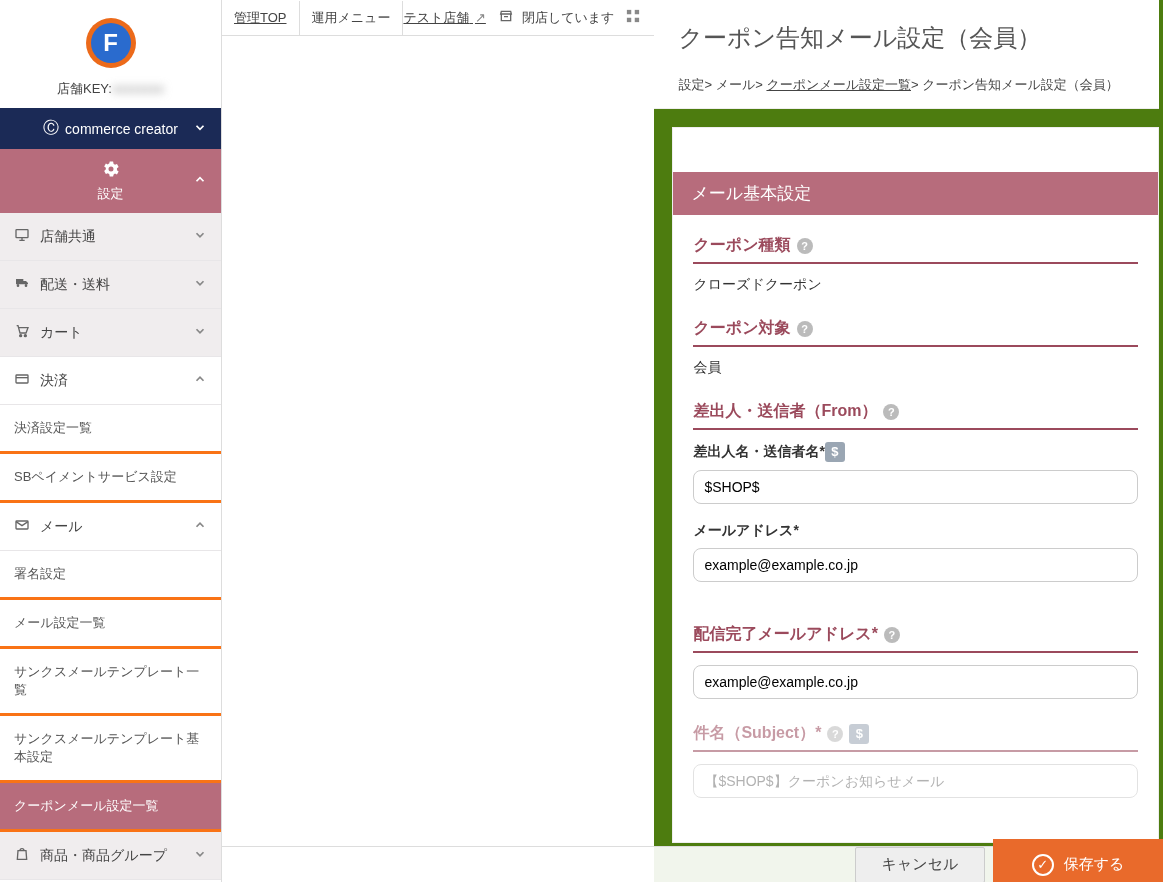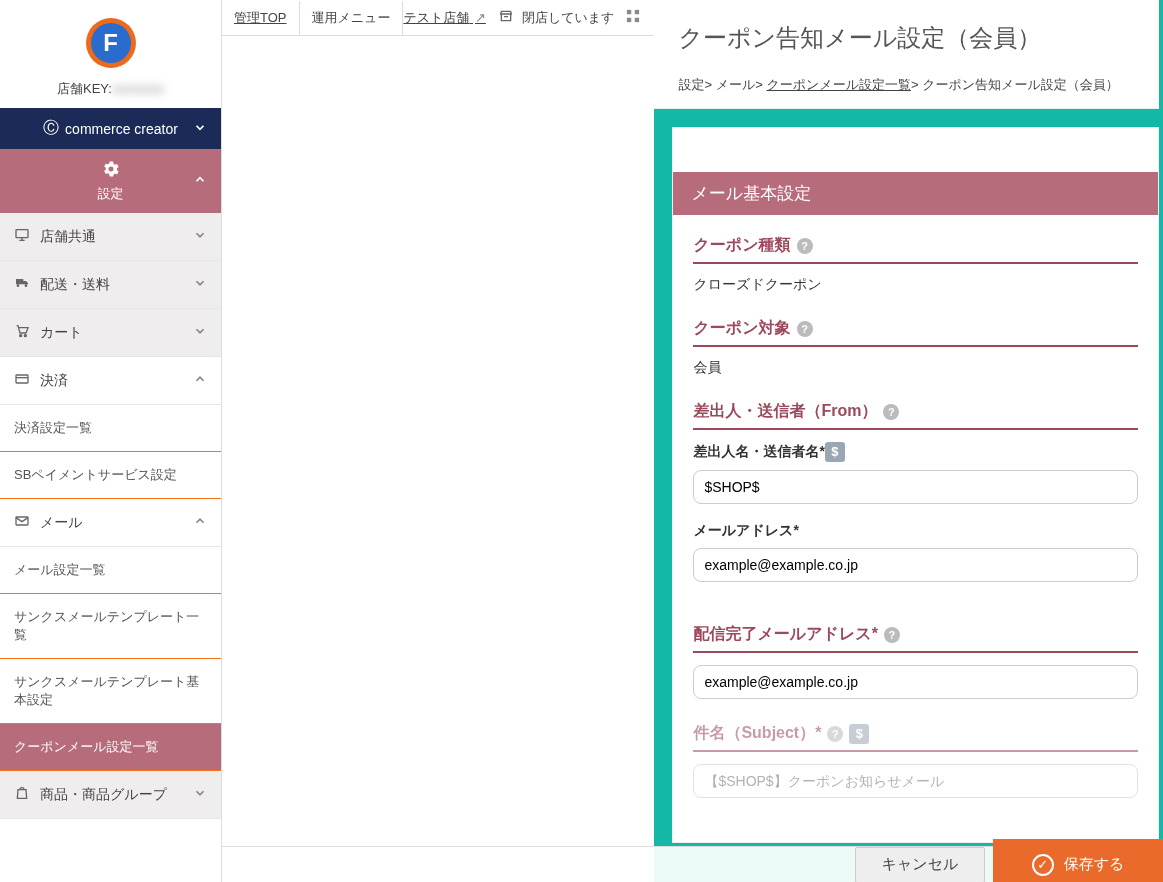--- a/index.html
+++ b/index.html
@@ -19,37 +19,37 @@
 .nav-header.dark { background: #1b2a56; }
 .nav-header.pink { background: #b76c7c; }
 .nav-header .small { font-size: 13px; margin-top: 2px; }
 .nav-header .icon { font-size: 16px; }
 
 .nav-item { display: flex; align-items: center; padding: 14px 14px; border-bottom: 1px solid #e8e6e8; background: #f0edee; color: #444; cursor: pointer; position: relative; }
 .nav-item .icon { width: 20px; margin-right: 6px; color: #666; }
 .nav-item .chevron { position: absolute; right: 14px; color: #888; }
 .nav-item.open { background: #fff; }
 
-.sub-item { padding: 14px 14px; font-size: 13px; color: #555; background: #fff; border-bottom: 1px solid #f97316; cursor: pointer; }
+.sub-item { padding: 14px 14px; font-size: 13px; color: #555; background: #fff; border-bottom: 3px solid #f97316; cursor: pointer; }
 .sub-item.active { background: #b76c7c; color: #fff; }
 
 
 .main { flex: 1; display: flex; flex-direction: row; overflow: hidden; }
 
 .topbar { display: flex; justify-content: space-between; align-items: center; border-bottom: 1px solid #ddd; background: #fff; padding: 0 14px 0 0; height: 36px; }
 .topbar-left { display: flex; }
 .top-tab { padding: 8px 12px; font-size: 13px; border-right: 1px solid #ddd; color: #444; cursor: pointer; }
 .top-tab:first-child { text-decoration: underline; }
 .topbar-right { display: flex; align-items: center; gap: 12px; font-size: 13px; }
 .store-link { text-decoration: underline; color: #444; cursor: pointer; }
 .ext-icon { color: #888; margin-left: 2px; }
 .store-closed { display: flex; align-items: center; gap: 8px; color: #444; }
 .grid-icon { color: #888; cursor: pointer; }
 
-.content { flex: 1; overflow-y: auto; background: #14b8a6; padding: 0 4px 100px 0; position: relative; }
+.content { flex: 1; overflow-y: auto; background: #4d7c0f; padding: 0 4px 100px 0; position: relative; }
 
 .page-title { font-size: 24px; font-weight: 300; color: #555; padding: 22px 24px 14px; background: #fff; }
 .breadcrumb { font-size: 13px; padding: 8px 24px 14px; background: #fff; color: #444; border-bottom: 1px solid #eee; }
 .breadcrumb .crumb { }
 .breadcrumb .link { text-decoration: underline; cursor: pointer; }
 
 .card { background: #fff; margin: 18px 0 0 18px; border: 1px solid #eee; padding: 0 0 20px 0; }
 
 .section-bar { background: #b76c7c; color: #fff; padding: 10px 18px; font-size: 17px; margin-bottom: 20px; margin-top: 44px; }
 
@@ -173,20 +173,21 @@
         <svg width="16" height="16" viewBox="0 0 24 24" fill="none" stroke="#666" stroke-width="2">
             <rect x="3" y="6" width="18" height="12" rx="1"></rect>
             <path d="M3 7l9 6 9-6"></path>
           </svg>
       </span>
       <span>メール</span>
       <span class="chevron"><svg viewBox="0 0 16 16">
             <path class="chev" d="M4 10l4-4 4 4"></path>
           </svg></span>
     </div>
+    <div class="sub-item">署名設定</div>
     <div class="sub-item">メール設定一覧</div>
     <div class="sub-item">サンクスメールテンプレート一覧</div>
     <div class="sub-item">サンクスメールテンプレート基本設定</div>
     <div class="sub-item active">クーポンメール設定一覧</div>
 
     <div class="nav-item">
       <span class="icon">
         <svg width="16" height="16" viewBox="0 0 24 24" fill="none" stroke="#666" stroke-width="2">
             <path d="M6 7h12l1 13H5zM9 7a3 3 0 016 0"></path>
           </svg>

